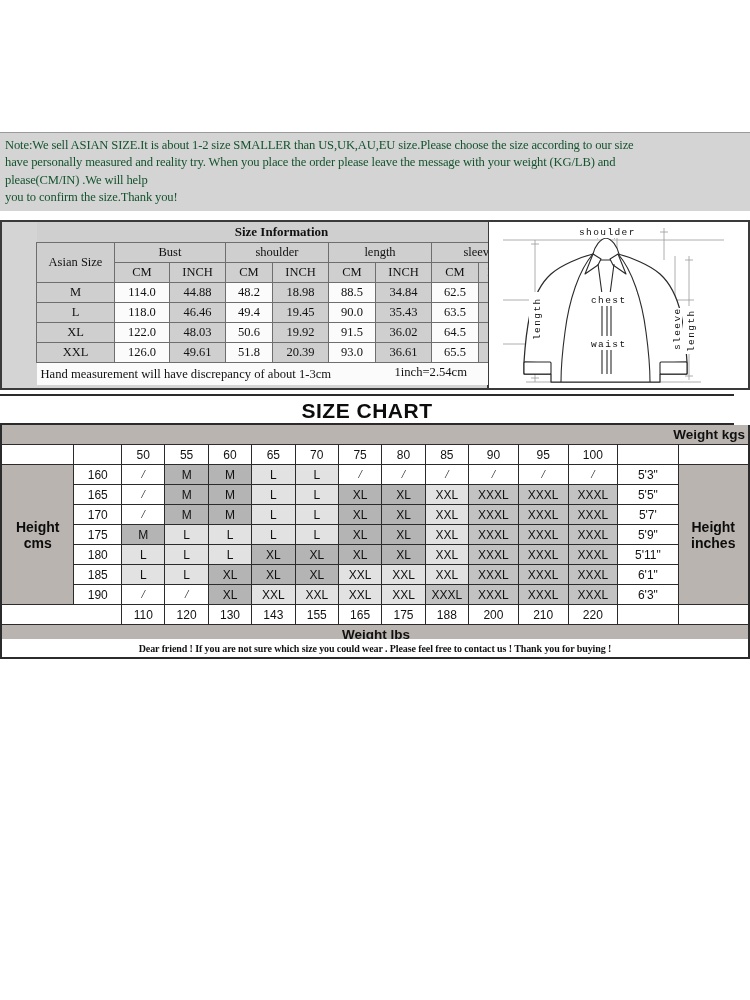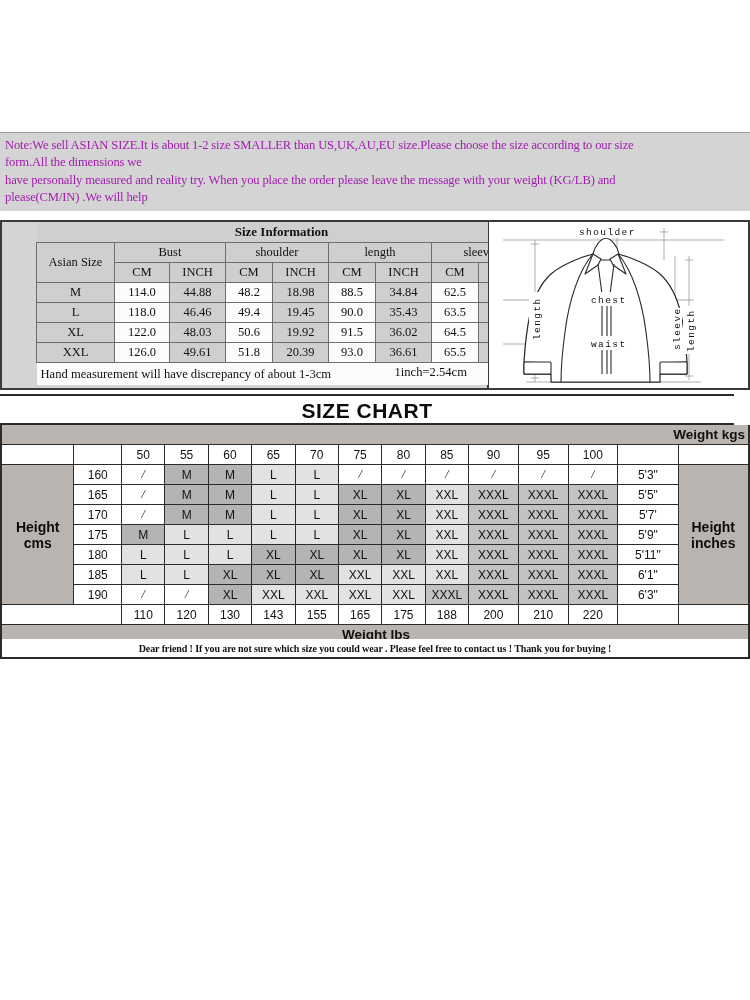--- a/index.html
+++ b/index.html
@@ -23,21 +23,21 @@
     width: 750px;
     background: #d4d4d4;
     border-top: 1px solid #9a9a9a;
     box-sizing: border-box;
     padding: 4px 4px 4px 5px;
   }
   .note-line {
     font-family: "Liberation Serif", serif;
     font-size: 12.6px;
     line-height: 17.4px;
-    color: #a21caf;
+    color: #14532d;
     white-space: nowrap;
     letter-spacing: -0.15px;
   }
 
   
   .upper {
     position: absolute;
     left: 0; top: 220px;
     width: 750px; height: 170px;
     display: flex;
@@ -234,23 +234,23 @@
     fill: #111;
   }
 </style>
 </head>
 <body>
 
 <div id="page">
 
   <div class="note-block">
     <div class="note-line">Note:We sell ASIAN SIZE.It is about 1-2 size SMALLER than US,UK,AU,EU size.Please choose the size according to our size</div>
-    <div class="note-line">form.All the dimensions we</div>
     <div class="note-line">have personally measured and reality try. When you place the order please leave the message with your weight (KG/LB) and</div>
     <div class="note-line">please(CM/IN) .We will help</div>
+    <div class="note-line">you to confirm the size.Thank you!</div>
   </div>
 
   <div class="upper">
 
     <div class="sizeinfo-wrap">
       <table class="sizeinfo">
         <colgroup>
           <col style="width:78px">
             <col style="width:55px">
             <col style="width:56px">

